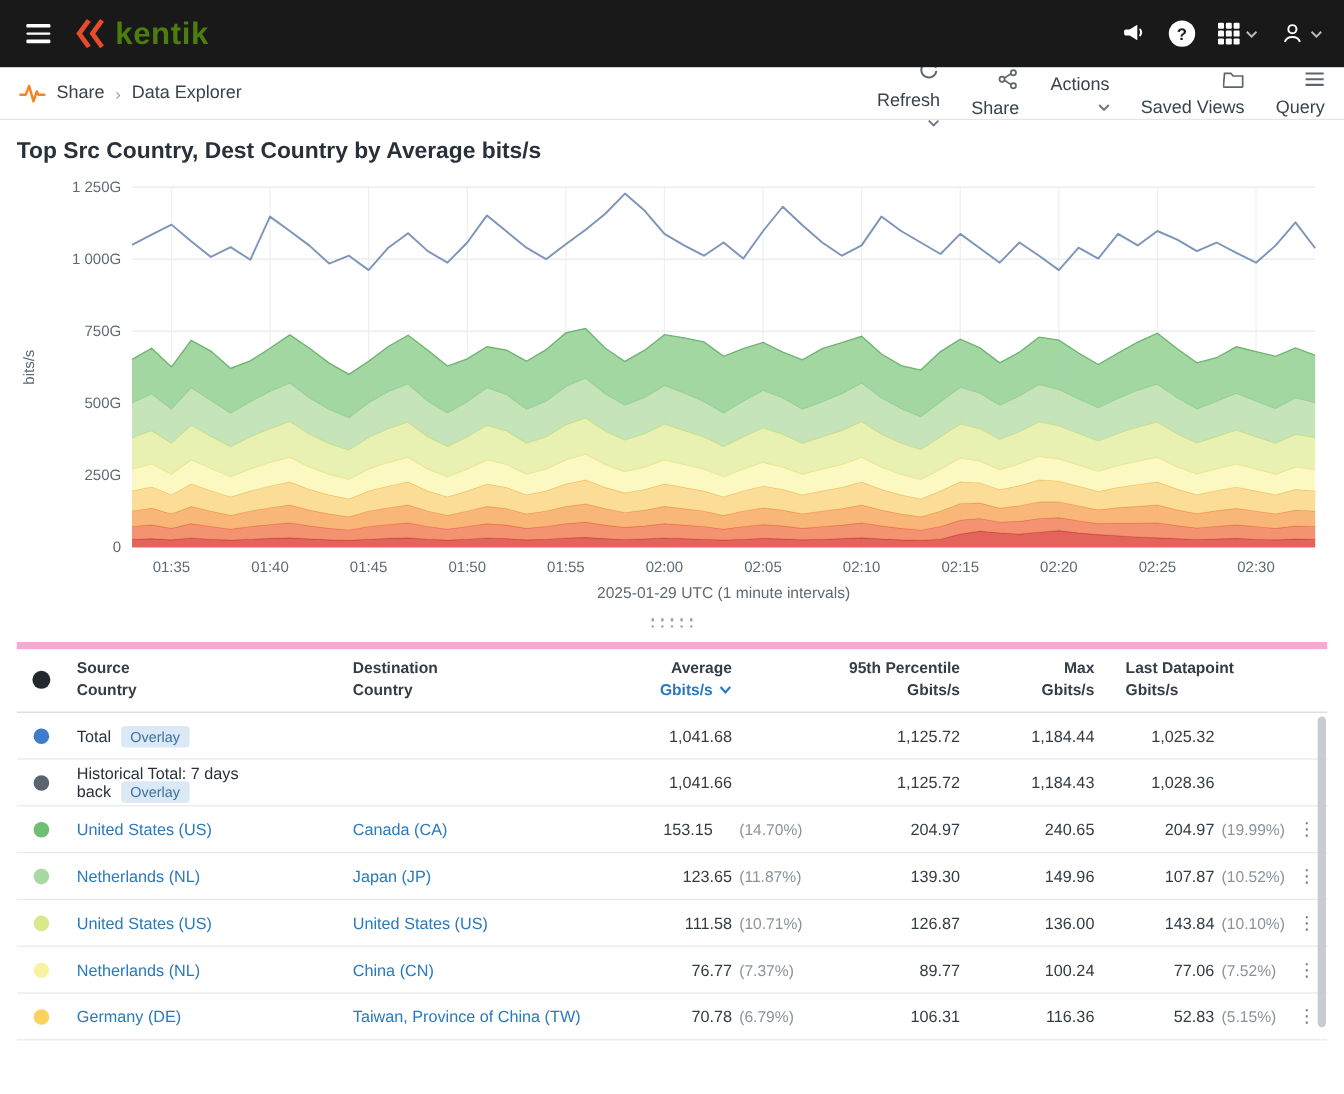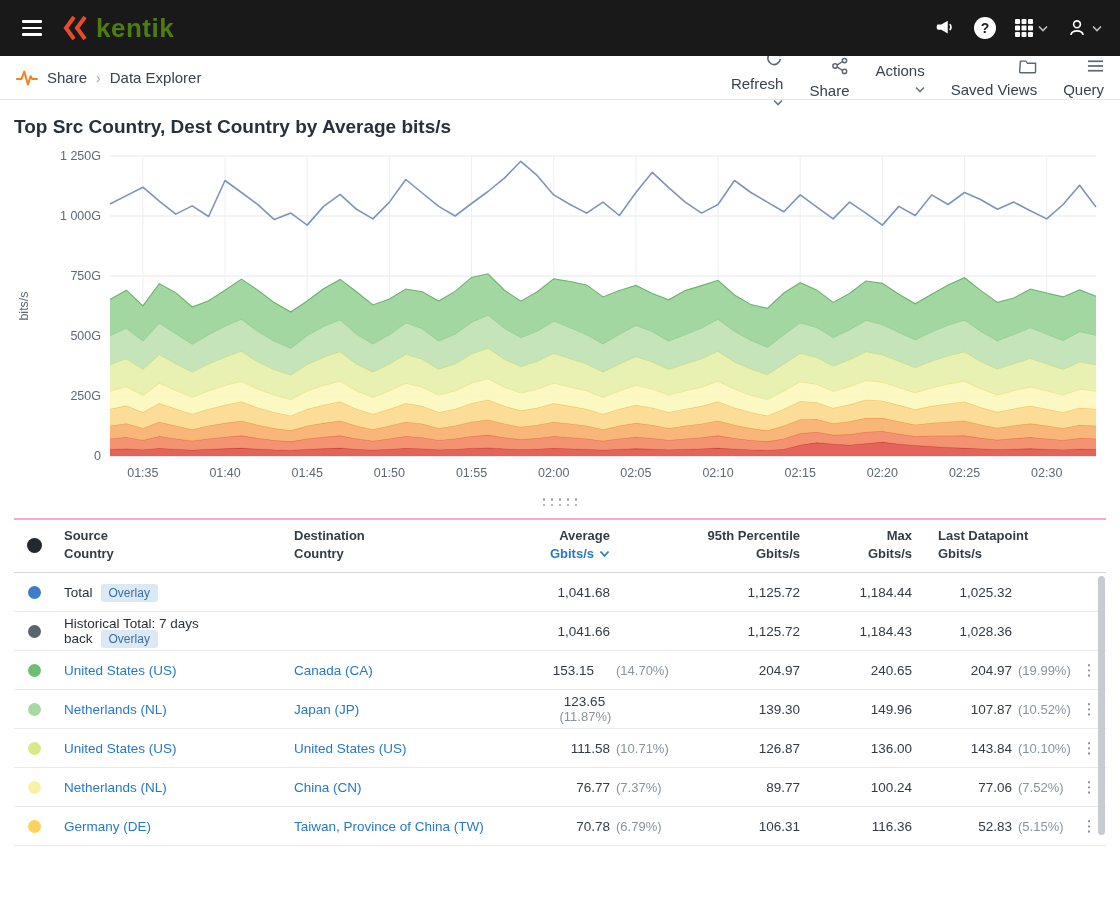--- a/index.html
+++ b/index.html
@@ -50,21 +50,21 @@
   .ax { font-family:"Liberation Sans", sans-serif; font-size:12.5px; fill:#5f6972; }
   .chart-caption { margin-left:96px; width:986px; text-align:center;
     font-size:13px; color:#5f6972; margin-top:2px; }
 
   
   .drag-handle { margin:14px auto 0; width:36px; display:grid;
     grid-template-columns:repeat(5,1fr); gap:3px 4px; justify-items:center; cursor:row-resize; }
   .drag-handle i { width:2.5px; height:2.5px; border-radius:50%; background:#9aa1a8; }
 
   
-  .datatable { margin-top:12px; border-top:2px solid #f9a8d4; }
+  .datatable { margin-top:12px; border-top:6px solid #f9a8d4; }
   .thead, .trow { display:grid;
     grid-template-columns:40px 230px 1fr 175px 128px 112px 160px 34px; align-items:center; }
   .thead { border-bottom:1px solid #d3d7da; padding:7px 0 9px; }
   .hc { font-size:13px; font-weight:bold; color:#343d46; line-height:1.4; }
   .td-dot { display:flex; justify-content:center; }
   .td-src, .td-dst { padding-left:10px; }
   .td-avg { text-align:right; padding-right:62px; }
   .td-p95, .td-max { text-align:right; }
   .td-last { padding-left:26px; }
   .sub-gray { font-weight:bold; color:#343d46; }
@@ -255,20 +255,21 @@
         <path d="M96.0 241.0L112.4 236.4L128.9 245.0L145.3 233.0L161.7 240.2L178.2 247.2L194.6 240.7L211.0 235.2L227.5 230.9L243.9 239.0L260.3 245.0L276.8 249.4L293.2 240.7L309.6 235.2L326.1 230.9L342.5 240.7L358.9 247.2L375.4 240.7L391.8 233.0L408.2 236.9L424.7 245.0L441.1 240.7L457.5 233.0L474.0 228.5L490.4 236.9L506.8 242.9L523.3 239.0L539.7 233.0L556.1 236.9L572.6 240.7L589.0 247.2L605.4 240.7L621.9 235.2L638.3 239.0L654.7 245.0L671.2 240.7L687.6 236.9L704.0 230.9L720.5 239.0L736.9 245.0L753.3 249.4L769.8 240.7L786.2 231.6L802.6 234.0L819.1 241.2L835.5 236.4L851.9 230.2L868.4 232.1L884.8 237.4L901.2 242.6L917.7 237.8L934.1 234.0L950.5 230.9L967.0 238.8L983.4 244.8L999.8 240.5L1016.3 236.6L1032.7 240.7L1049.1 245.0L1065.6 239.0L1082.0 241.0" fill="none" stroke="#ece387" stroke-width="1.1"></path>
         <path d="M96.0 214.6L112.4 208.6L128.9 219.1L145.3 204.2L161.7 213.4L178.2 222.0L194.6 213.8L211.0 206.9L227.5 201.1L243.9 211.7L260.3 219.4L276.8 224.9L293.2 214.3L309.6 206.9L326.1 201.6L342.5 213.8L358.9 221.8L375.4 213.8L391.8 204.2L408.2 209.0L424.7 219.1L441.1 213.8L457.5 203.8L474.0 198.0L490.4 209.0L506.8 216.5L523.3 211.2L539.7 203.3L556.1 208.6L572.6 213.8L589.0 221.8L605.4 213.8L621.9 206.4L638.3 211.7L654.7 219.1L671.2 213.8L687.6 208.6L704.0 201.1L720.5 211.7L736.9 219.1L753.3 224.4L769.8 213.8L786.2 203.3L802.6 207.1L819.1 215.8L835.5 209.5L851.9 201.4L868.4 204.7L884.8 211.0L901.2 217.4L917.7 211.0L934.1 205.7L950.5 201.6L967.0 211.4L983.4 218.9L999.8 213.6L1016.3 208.3L1032.7 213.8L1049.1 219.1L1065.6 211.7L1082.0 214.6L1082.0 241.0L1065.6 239.0L1049.1 245.0L1032.7 240.7L1016.3 236.6L999.8 240.5L983.4 244.8L967.0 238.8L950.5 230.9L934.1 234.0L917.7 237.8L901.2 242.6L884.8 237.4L868.4 232.1L851.9 230.2L835.5 236.4L819.1 241.2L802.6 234.0L786.2 231.6L769.8 240.7L753.3 249.4L736.9 245.0L720.5 239.0L704.0 230.9L687.6 236.9L671.2 240.7L654.7 245.0L638.3 239.0L621.9 235.2L605.4 240.7L589.0 247.2L572.6 240.7L556.1 236.9L539.7 233.0L523.3 239.0L506.8 242.9L490.4 236.9L474.0 228.5L457.5 233.0L441.1 240.7L424.7 245.0L408.2 236.9L391.8 233.0L375.4 240.7L358.9 247.2L342.5 240.7L326.1 230.9L309.6 235.2L293.2 240.7L276.8 249.4L260.3 245.0L243.9 239.0L227.5 230.9L211.0 235.2L194.6 240.7L178.2 247.2L161.7 240.2L145.3 233.0L128.9 245.0L112.4 236.4L96.0 241.0Z" fill="#e6efab" fill-opacity="0.92" stroke="none"></path>
         <path d="M96.0 214.6L112.4 208.6L128.9 219.1L145.3 204.2L161.7 213.4L178.2 222.0L194.6 213.8L211.0 206.9L227.5 201.1L243.9 211.7L260.3 219.4L276.8 224.9L293.2 214.3L309.6 206.9L326.1 201.6L342.5 213.8L358.9 221.8L375.4 213.8L391.8 204.2L408.2 209.0L424.7 219.1L441.1 213.8L457.5 203.8L474.0 198.0L490.4 209.0L506.8 216.5L523.3 211.2L539.7 203.3L556.1 208.6L572.6 213.8L589.0 221.8L605.4 213.8L621.9 206.4L638.3 211.7L654.7 219.1L671.2 213.8L687.6 208.6L704.0 201.1L720.5 211.7L736.9 219.1L753.3 224.4L769.8 213.8L786.2 203.3L802.6 207.1L819.1 215.8L835.5 209.5L851.9 201.4L868.4 204.7L884.8 211.0L901.2 217.4L917.7 211.0L934.1 205.7L950.5 201.6L967.0 211.4L983.4 218.9L999.8 213.6L1016.3 208.3L1032.7 213.8L1049.1 219.1L1065.6 211.7L1082.0 214.6" fill="none" stroke="#cbdd82" stroke-width="1.1"></path>
         <path d="M96.0 185.5L112.4 178.1L128.9 190.8L145.3 172.8L161.7 183.6L178.2 194.2L194.6 184.6L211.0 175.9L227.5 169.0L243.9 181.4L260.3 191.0L276.8 198.0L293.2 185.3L309.6 176.2L326.1 169.7L342.5 184.1L358.9 193.9L375.4 184.6L391.8 172.8L408.2 178.6L424.7 190.8L441.1 184.1L457.5 172.1L474.0 164.9L490.4 178.1L506.8 187.4L523.3 181.0L539.7 171.1L556.1 177.4L572.6 184.6L589.0 193.9L605.4 184.1L621.9 175.2L638.3 181.4L654.7 190.8L671.2 184.6L687.6 177.8L704.0 169.0L720.5 181.4L736.9 190.3L753.3 197.0L769.8 184.6L786.2 172.6L802.6 177.4L819.1 187.4L835.5 179.8L851.9 170.2L868.4 174.5L884.8 182.2L901.2 189.6L917.7 181.7L934.1 175.0L950.5 169.9L967.0 181.2L983.4 190.6L999.8 184.3L1016.3 177.6L1032.7 184.1L1049.1 190.3L1065.6 181.4L1082.0 185.3L1082.0 214.6L1065.6 211.7L1049.1 219.1L1032.7 213.8L1016.3 208.3L999.8 213.6L983.4 218.9L967.0 211.4L950.5 201.6L934.1 205.7L917.7 211.0L901.2 217.4L884.8 211.0L868.4 204.7L851.9 201.4L835.5 209.5L819.1 215.8L802.6 207.1L786.2 203.3L769.8 213.8L753.3 224.4L736.9 219.1L720.5 211.7L704.0 201.1L687.6 208.6L671.2 213.8L654.7 219.1L638.3 211.7L621.9 206.4L605.4 213.8L589.0 221.8L572.6 213.8L556.1 208.6L539.7 203.3L523.3 211.2L506.8 216.5L490.4 209.0L474.0 198.0L457.5 203.8L441.1 213.8L424.7 219.1L408.2 209.0L391.8 204.2L375.4 213.8L358.9 221.8L342.5 213.8L326.1 201.6L309.6 206.9L293.2 214.3L276.8 224.9L260.3 219.4L243.9 211.7L227.5 201.1L211.0 206.9L194.6 213.8L178.2 222.0L161.7 213.4L145.3 204.2L128.9 219.1L112.4 208.6L96.0 214.6Z" fill="#c0e2b4" fill-opacity="0.92" stroke="none"></path>
         <path d="M96.0 185.5L112.4 178.1L128.9 190.8L145.3 172.8L161.7 183.6L178.2 194.2L194.6 184.6L211.0 175.9L227.5 169.0L243.9 181.4L260.3 191.0L276.8 198.0L293.2 185.3L309.6 176.2L326.1 169.7L342.5 184.1L358.9 193.9L375.4 184.6L391.8 172.8L408.2 178.6L424.7 190.8L441.1 184.1L457.5 172.1L474.0 164.9L490.4 178.1L506.8 187.4L523.3 181.0L539.7 171.1L556.1 177.4L572.6 184.6L589.0 193.9L605.4 184.1L621.9 175.2L638.3 181.4L654.7 190.8L671.2 184.6L687.6 177.8L704.0 169.0L720.5 181.4L736.9 190.3L753.3 197.0L769.8 184.6L786.2 172.6L802.6 177.4L819.1 187.4L835.5 179.8L851.9 170.2L868.4 174.5L884.8 182.2L901.2 189.6L917.7 181.7L934.1 175.0L950.5 169.9L967.0 181.2L983.4 190.6L999.8 184.3L1016.3 177.6L1032.7 184.1L1049.1 190.3L1065.6 181.4L1082.0 185.3" fill="none" stroke="#9acd90" stroke-width="1.1"></path>
         <path d="M96.0 149.5L112.4 140.2L128.9 155.8L145.3 133.7L161.7 142.6L178.2 157.0L194.6 150.7L211.0 140.2L227.5 129.1L243.9 140.2L260.3 152.6L276.8 162.0L293.2 151.0L309.6 138.7L326.1 129.4L342.5 141.8L358.9 155.0L375.4 149.0L391.8 139.0L408.2 141.8L424.7 151.0L441.1 141.4L457.5 127.4L474.0 123.8L490.4 140.2L506.8 151.2L523.3 141.8L539.7 128.9L556.1 131.5L572.6 134.9L589.0 146.9L605.4 140.6L621.9 135.4L638.3 143.5L654.7 149.8L671.2 140.6L687.6 135.6L704.0 130.3L720.5 145.0L736.9 154.6L753.3 158.4L769.8 143.0L786.2 132.7L802.6 139.9L819.1 152.4L835.5 143.5L851.9 131.0L868.4 133.4L884.8 144.2L901.2 153.8L917.7 144.2L934.1 135.1L950.5 127.7L967.0 140.6L983.4 152.4L999.8 148.1L1016.3 139.0L1032.7 143.0L1049.1 146.9L1065.6 139.9L1082.0 146.2L1082.0 185.3L1065.6 181.4L1049.1 190.3L1032.7 184.1L1016.3 177.6L999.8 184.3L983.4 190.6L967.0 181.2L950.5 169.9L934.1 175.0L917.7 181.7L901.2 189.6L884.8 182.2L868.4 174.5L851.9 170.2L835.5 179.8L819.1 187.4L802.6 177.4L786.2 172.6L769.8 184.6L753.3 197.0L736.9 190.3L720.5 181.4L704.0 169.0L687.6 177.8L671.2 184.6L654.7 190.8L638.3 181.4L621.9 175.2L605.4 184.1L589.0 193.9L572.6 184.6L556.1 177.4L539.7 171.1L523.3 181.0L506.8 187.4L490.4 178.1L474.0 164.9L457.5 172.1L441.1 184.1L424.7 190.8L408.2 178.6L391.8 172.8L375.4 184.6L358.9 193.9L342.5 184.1L326.1 169.7L309.6 176.2L293.2 185.3L276.8 198.0L260.3 191.0L243.9 181.4L227.5 169.0L211.0 175.9L194.6 184.6L178.2 194.2L161.7 183.6L145.3 172.8L128.9 190.8L112.4 178.1L96.0 185.5Z" fill="#9bd49a" fill-opacity="0.92" stroke="none"></path>
         <path d="M96.0 149.5L112.4 140.2L128.9 155.8L145.3 133.7L161.7 142.6L178.2 157.0L194.6 150.7L211.0 140.2L227.5 129.1L243.9 140.2L260.3 152.6L276.8 162.0L293.2 151.0L309.6 138.7L326.1 129.4L342.5 141.8L358.9 155.0L375.4 149.0L391.8 139.0L408.2 141.8L424.7 151.0L441.1 141.4L457.5 127.4L474.0 123.8L490.4 140.2L506.8 151.2L523.3 141.8L539.7 128.9L556.1 131.5L572.6 134.9L589.0 146.9L605.4 140.6L621.9 135.4L638.3 143.5L654.7 149.8L671.2 140.6L687.6 135.6L704.0 130.3L720.5 145.0L736.9 154.6L753.3 158.4L769.8 143.0L786.2 132.7L802.6 139.9L819.1 152.4L835.5 143.5L851.9 131.0L868.4 133.4L884.8 144.2L901.2 153.8L917.7 144.2L934.1 135.1L950.5 127.7L967.0 140.6L983.4 152.4L999.8 148.1L1016.3 139.0L1032.7 143.0L1049.1 146.9L1065.6 139.9L1082.0 146.2" fill="none" stroke="#6cb36f" stroke-width="1.1"></path>
         <path d="M96.0 54.0L112.4 45.6L128.9 37.2L145.3 51.1L161.7 64.1L178.2 55.9L194.6 66.5L211.0 30.5L227.5 42.5L243.9 54.7L260.3 69.6L276.8 63.1L293.2 75.1L309.6 56.4L326.1 44.4L342.5 59.3L358.9 68.9L375.4 52.1L391.8 29.5L408.2 43.0L424.7 56.4L441.1 66.0L457.5 53.5L474.0 41.5L490.4 28.1L506.8 11.3L523.3 25.7L539.7 44.9L556.1 54.5L572.6 63.1L589.0 52.1L605.4 65.5L621.9 42.5L638.3 22.3L654.7 37.7L671.2 52.1L687.6 63.1L704.0 54.5L720.5 30.5L736.9 42.5L753.3 52.1L769.8 61.7L786.2 44.9L802.6 56.9L819.1 68.9L835.5 52.1L851.9 63.1L868.4 75.1L884.8 56.4L901.2 65.5L917.7 44.9L934.1 54.5L950.5 42.5L967.0 49.7L983.4 59.3L999.8 52.1L1016.3 60.7L1032.7 68.9L1049.1 54.5L1065.6 35.3L1082.0 56.9" fill="none" stroke="#7d95b8" stroke-width="1.6" stroke-linejoin="round"></path>
         <text x="0" y="0" class="ax" text-anchor="middle" transform="translate(14 156) rotate(-90)" font-size="11.5">bits/s</text>
       </svg>
+    <div class="chart-caption">2025-01-29 UTC (1 minute intervals)</div>
   </div>
 
   <div class="drag-handle">
     <i></i>
       <i></i>
       <i></i>
       <i></i>
       <i></i>
       <i></i>
       <i></i>
@@ -370,21 +371,21 @@
             <span class="pct">(19.99%)</span>
           </div>
           <div class="td-menu"><span class="kebab">⋮</span></div>
         </div>
         <div class="trow">
           <div class="td-dot">
             <span class="dot" style="background: rgb(169, 217, 162);"></span>
           </div>
           <div class="td-src"><a class="lnk">Netherlands (NL)</a></div>
           <div class="td-dst"><a class="lnk">Japan (JP)</a></div>
-          <div class="td-avg numcell" style="padding-right: 0px; flex-direction: column;">
+          <div class="td-avg numcell" style="padding-right: 0px;">
             <span class="num">123.65</span>
             <span class="pct">(11.87%)</span>
           </div>
           <div class="td-p95"><span class="pnum">139.30</span></div>
           <div class="td-max"><span class="pnum">149.96</span></div>
           <div class="td-last numcell" style="padding-left: 0px;">
             <span class="num">107.87</span>
             <span class="pct">(10.52%)</span>
           </div>
           <div class="td-menu"><span class="kebab">⋮</span></div>

